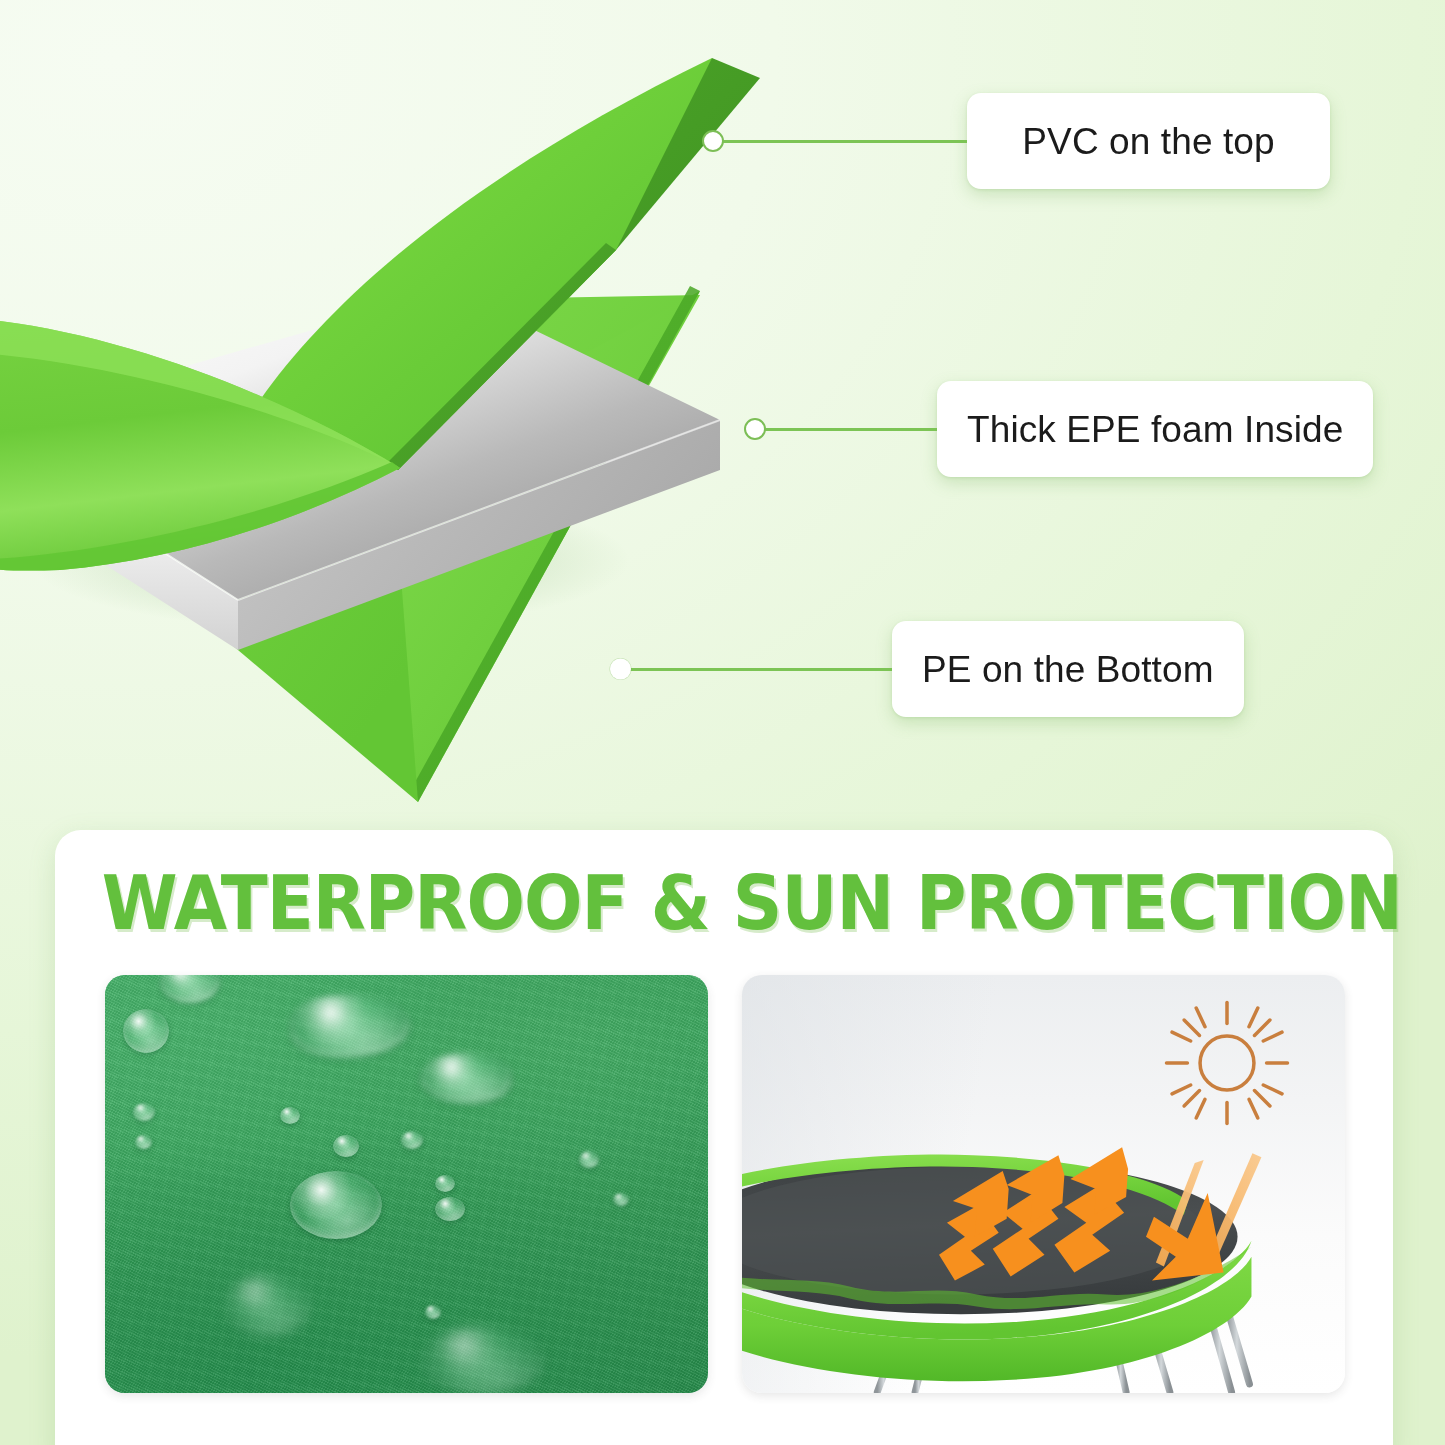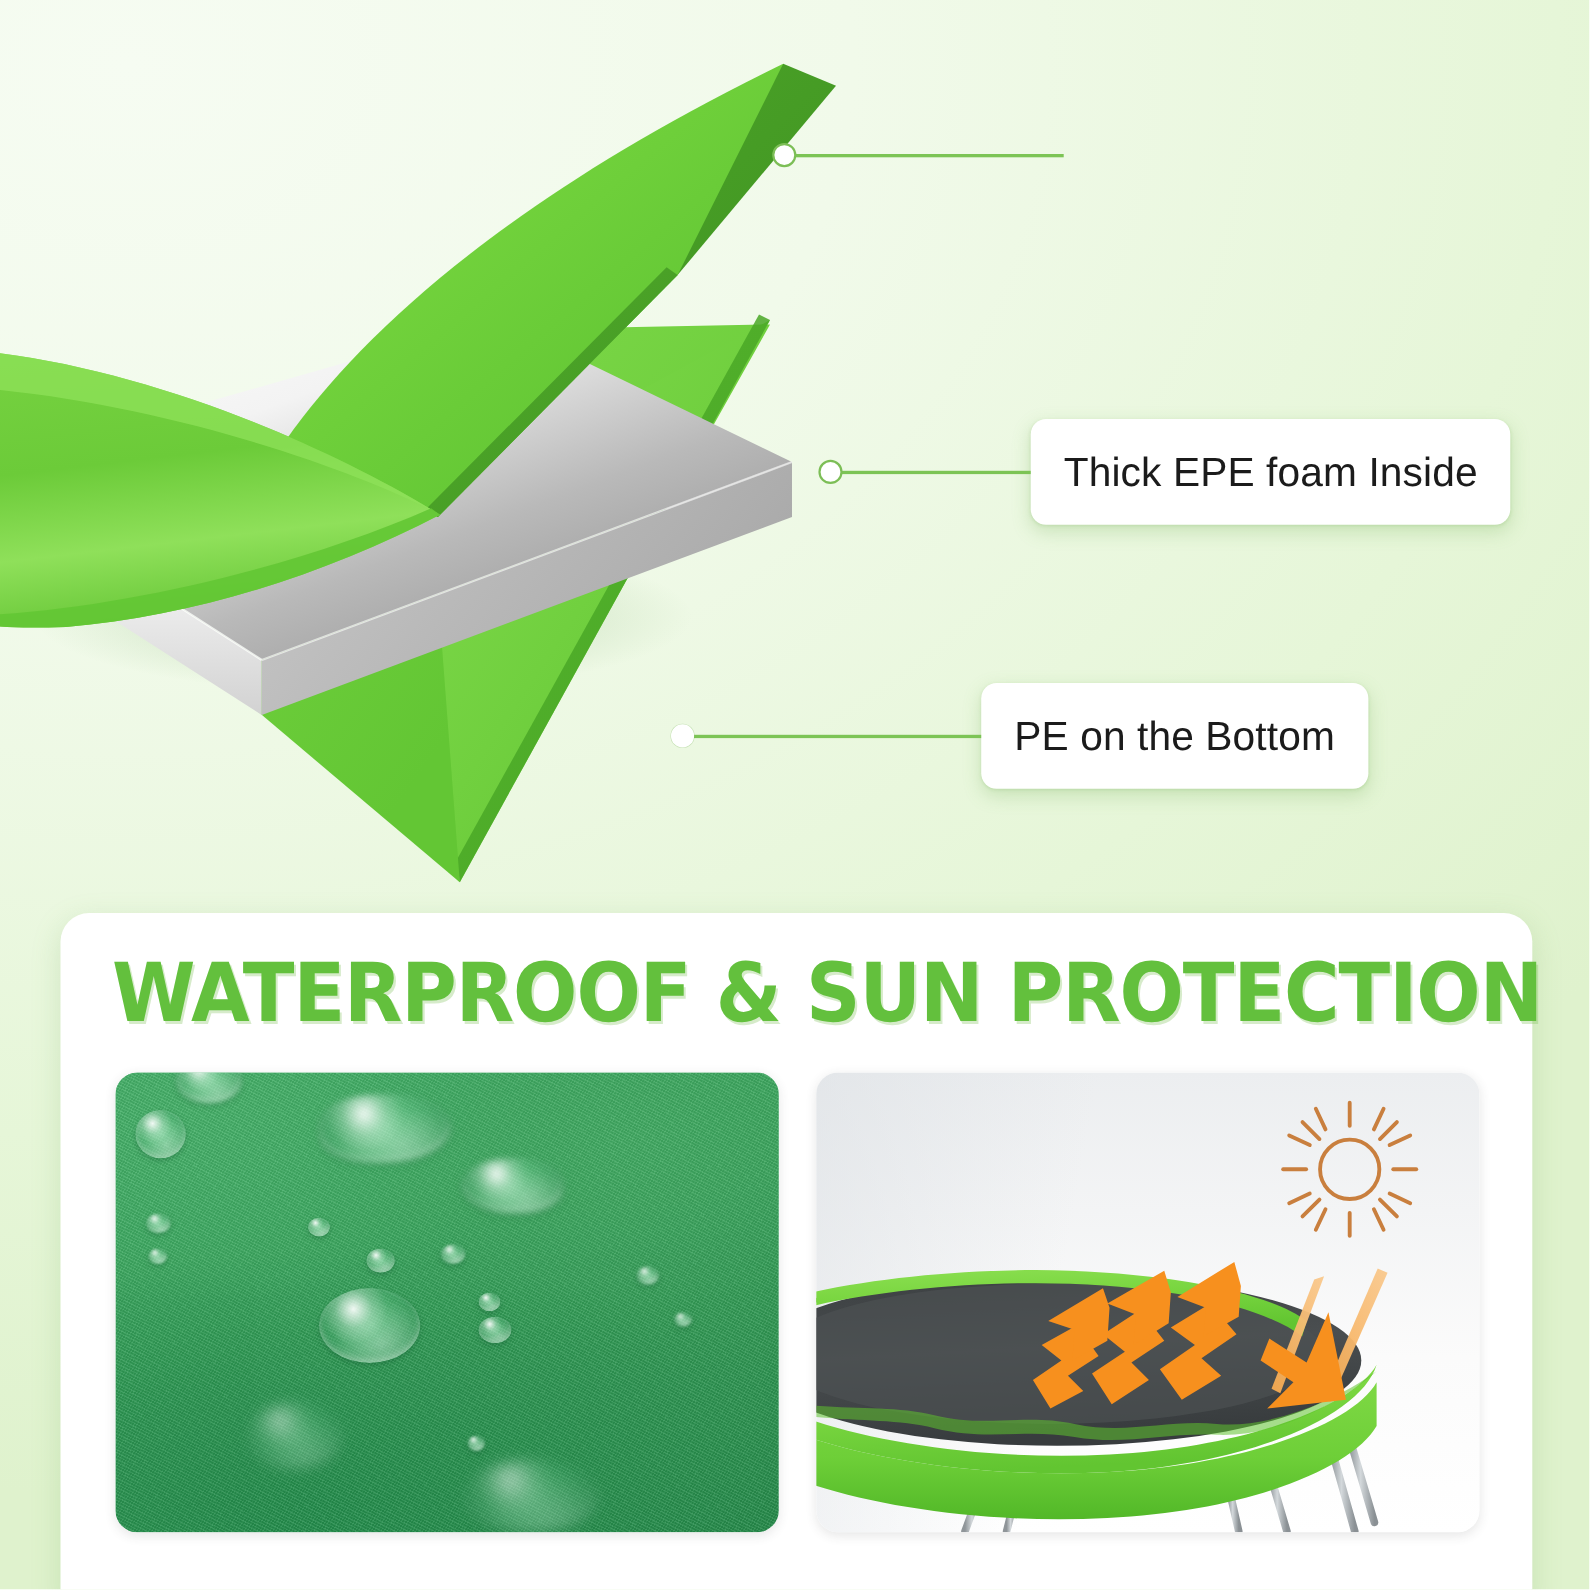--- a/index.html
+++ b/index.html
@@ -296,20 +296,23 @@
 
         <path d="M400 468 C 300 520 180 560 60 570 C -5 572 -30 568 -30 560
                  C 100 556 270 516 392 462 Z" fill="#63c634" opacity=".9"></path>
       </g>
     </svg>
   </div>
 
   <div class="callout" id="callout-pvc">
     <div class="leader">
       <span class="node"></span>
+    </div>
+    <div class="chip">
+      <span>PVC on the top</span>
     </div>
   </div>
 
   <div class="callout" id="callout-epe">
     <div class="leader">
       <span class="node"></span>
     </div>
     <div class="chip">
       <span>Thick EPE foam Inside</span>
     </div>

